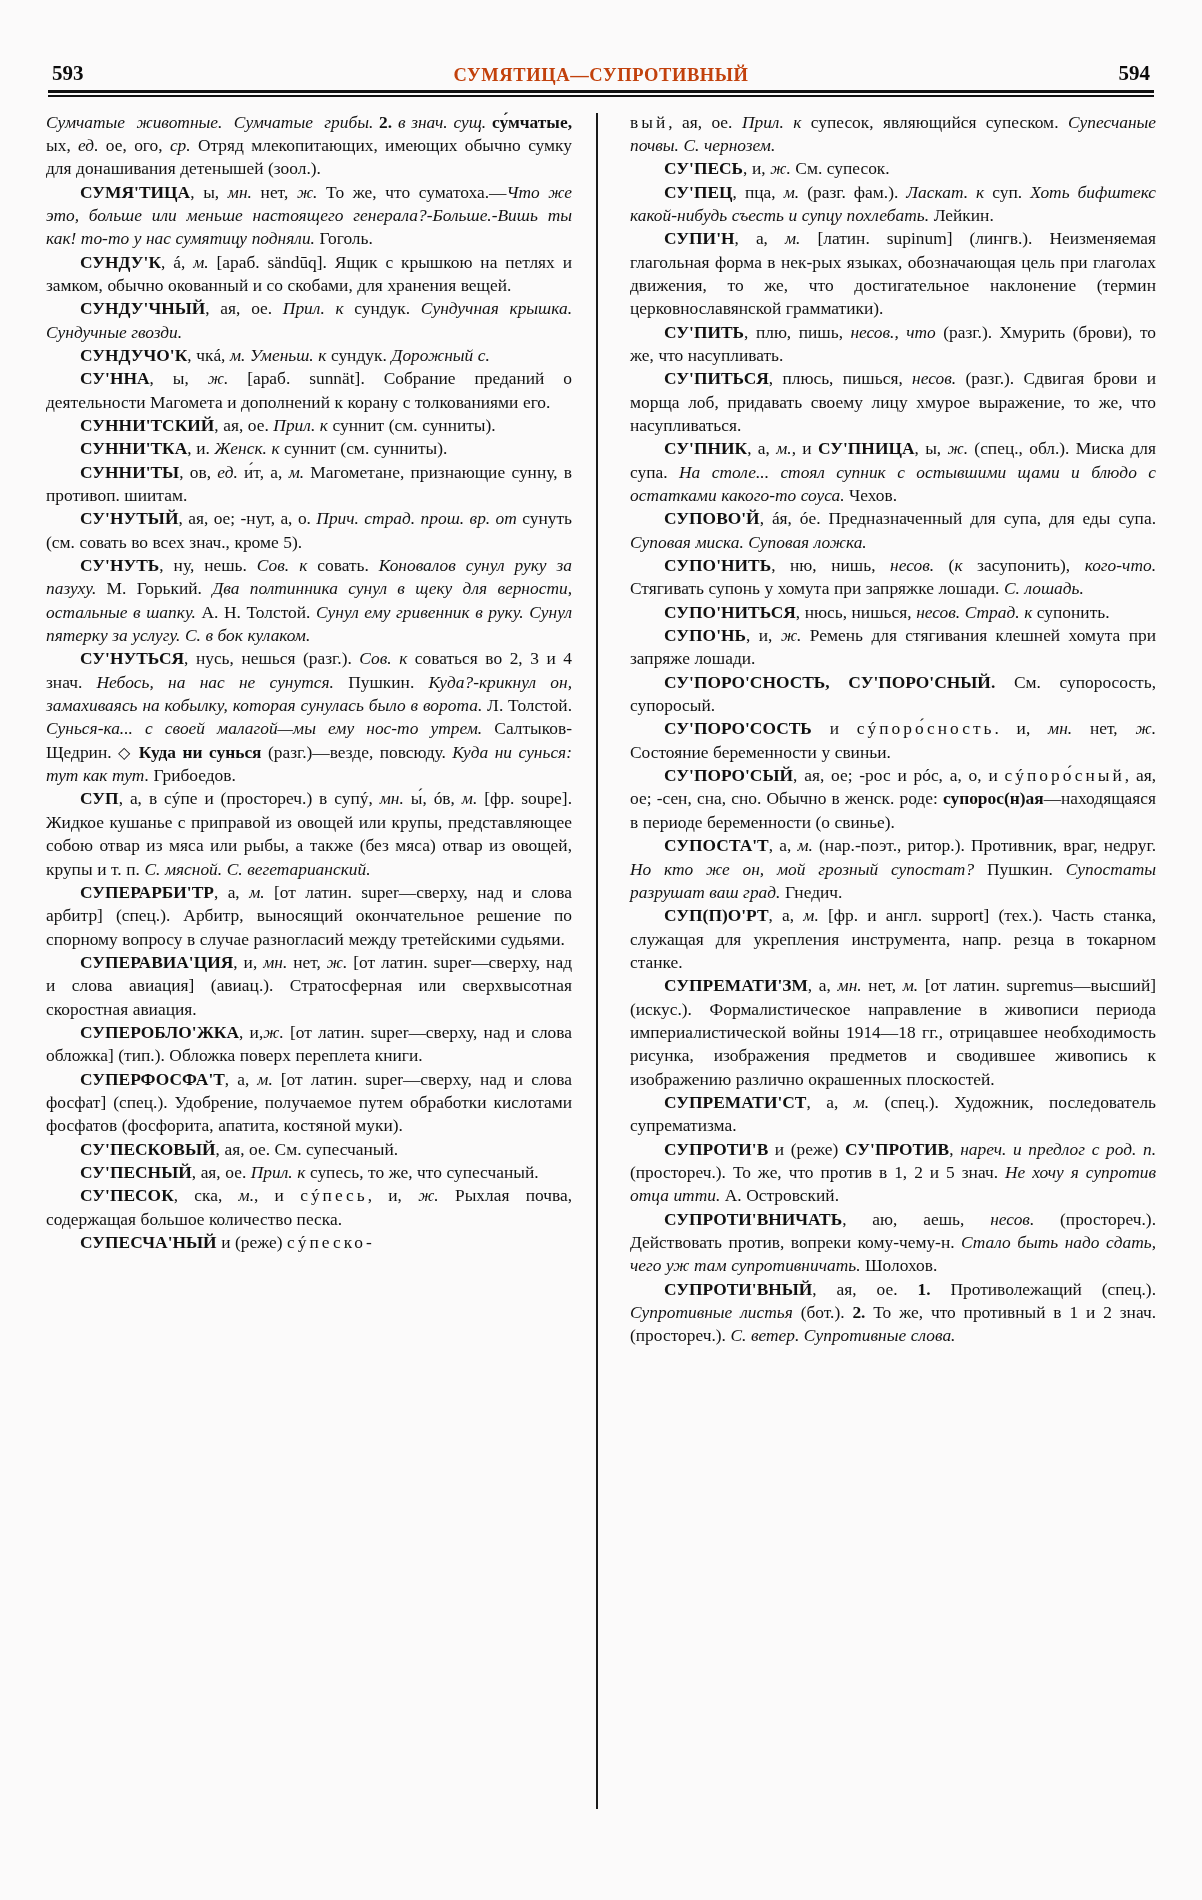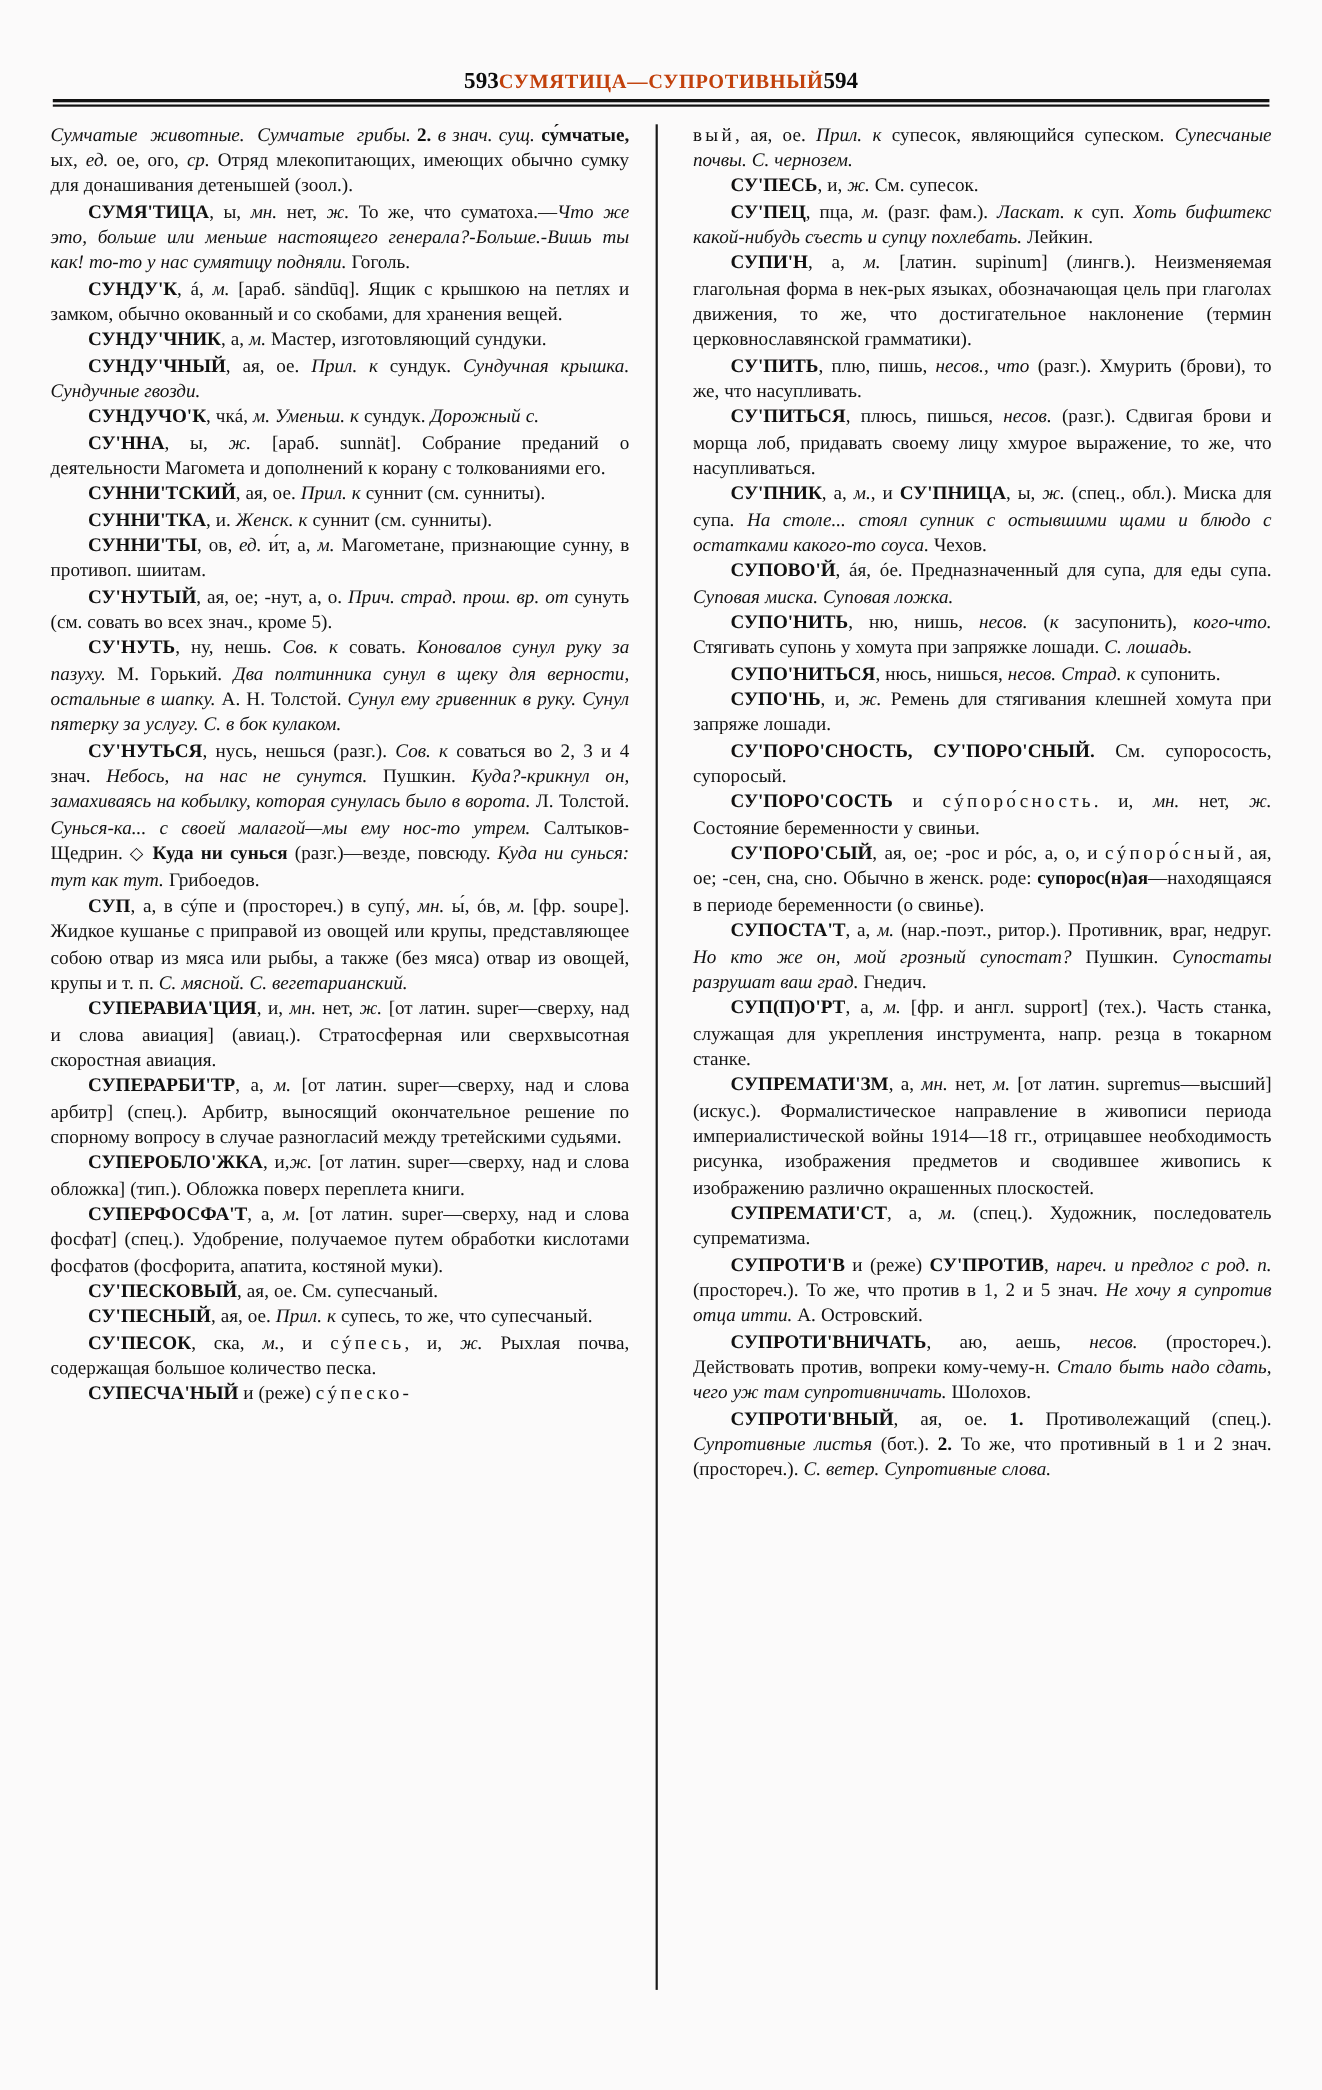--- a/index.html
+++ b/index.html
@@ -19,21 +19,21 @@
     height: 1900px;
     background: #fbfafa;
     box-sizing: border-box;
     padding: 52px 46px 20px 46px;
   }
 
   
   .running-head {
     display: flex;
     align-items: flex-end;
-    justify-content: center;
+    justify-content: space-between;
     height: 34px;
     padding: 0 6px;
   }
   .folio {
     font-family: "Liberation Serif", "DejaVu Serif", serif;
     font-weight: bold;
     font-size: 21px;
     letter-spacing: 0px;
     color: #0b0b0b;
   }
@@ -114,33 +114,32 @@
   <div class="rule-wrap">
     <div class="rule-thick"></div>
     <div class="rule-thin"></div>
   </div>
 
   <div class="columns">
     <div class="col col-left" id="col-left">
         <p class="entry cont"><i>Сумчатые&nbsp;&nbsp;животные.&nbsp;&nbsp;Сумчатые&nbsp;&nbsp;грибы.</i> <b>2.</b> <i>в знач. сущ.</i> <b>су́мчатые,</b> ых, <i>ед.</i> ое, ого, <i>ср.</i> Отряд млекопитающих, имеющих обычно сумку для донашивания детенышей (зоол.).</p>
         <p class="entry"><b>СУМЯ'ТИЦА</b>, ы, <i>мн.</i> нет, <i>ж.</i> То же, что суматоха.—<i>Что же это, больше или меньше настоящего генерала?-Больше.-Вишь ты как! то-то у нас сумятицу подняли.</i> Гоголь.</p>
         <p class="entry"><b>СУНДУ'К</b>, á, <i>м.</i> [араб. sändūq]. Ящик с крышкою на петлях и замком, обычно окованный и со скобами, для хранения вещей.</p>
-        <p class="entry"><b>СУНДУ'ЧНИК</b>, а, <i>м.</i> Мастер, изготовляющий сундуки.</p>
         <p class="entry"><b>СУНДУ'ЧНЫЙ</b>, ая, ое. <i>Прил. к</i> сундук. <i>Сундучная крышка. Сундучные гвозди.</i></p>
         <p class="entry"><b>СУНДУЧО'К</b>, чкá, <i>м. Уменьш. к</i> сундук. <i>Дорожный с.</i></p>
         <p class="entry"><b>СУ'ННА</b>, ы, <i>ж.</i> [араб. sunnät]. Собрание преданий о деятельности Магомета и дополнений к корану с толкованиями его.</p>
         <p class="entry"><b>СУННИ'ТСКИЙ</b>, ая, ое. <i>Прил. к</i> суннит (см. сунниты).</p>
         <p class="entry"><b>СУННИ'ТКА</b>, и. <i>Женск. к</i> суннит (см. сунниты).</p>
         <p class="entry"><b>СУННИ'ТЫ</b>, ов, <i>ед.</i> и́т, а, <i>м.</i> Магометане, признающие сунну, в противоп. шиитам.</p>
         <p class="entry"><b>СУ'НУТЫЙ</b>, ая, ое; -нут, а, о. <i>Прич. страд. прош. вр. от</i> сунуть (см. совать во всех знач., кроме 5).</p>
         <p class="entry"><b>СУ'НУТЬ</b>, ну, нешь. <i>Сов. к</i> совать. <i>Коновалов сунул руку за пазуху.</i> М. Горький. <i>Два полтинника сунул в щеку для верности, остальные в шапку.</i> А. Н. Толстой. <i>Сунул ему гривенник в руку. Сунул пятерку за услугу. С. в бок кулаком.</i></p>
         <p class="entry"><b>СУ'НУТЬСЯ</b>, нусь, нешься (разг.). <i>Сов. к</i> соваться во 2, 3 и 4 знач. <i>Небось, на нас не сунутся.</i> Пушкин. <i>Куда?-крикнул он, замахиваясь на кобылку, которая сунулась было в ворота.</i> Л. Толстой. <i>Сунься-ка... с своей малагой—мы ему нос-то утрем.</i> Салтыков-Щедрин. <span class="dia">◇</span> <b>Куда ни сунься</b> (разг.)—везде, повсюду. <i>Куда ни сунься: тут как тут.</i> Грибоедов.</p>
         <p class="entry"><b>СУП</b>, а, в сýпе и (простореч.) в супý, <i>мн.</i> ы́, óв, <i>м.</i> [фр. soupe]. Жидкое кушанье с приправой из овощей или крупы, представляющее собою отвар из мяса или рыбы, а также (без мяса) отвар из овощей, крупы и т. п. <i>С. мясной. С. вегетарианский.</i></p>
+        <p class="entry"><b>СУПЕРАРБИ'ТР</b>, а, <i>м.</i> [от латин. super—сверху, над и слова арбитр] (спец.). Арбитр, выносящий окончательное решение по спорному вопросу в случае разногласий между третейскими судьями.</p>
         <p class="entry"><b>СУПЕРАВИА'ЦИЯ</b>, и, <i>мн.</i> нет, <i>ж.</i> [от латин. super—сверху, над и слова авиация] (авиац.). Стратосферная или сверхвысотная скоростная авиация.</p>
-        <p class="entry"><b>СУПЕРАРБИ'ТР</b>, а, <i>м.</i> [от латин. super—сверху, над и слова арбитр] (спец.). Арбитр, выносящий окончательное решение по спорному вопросу в случае разногласий между третейскими судьями.</p>
         <p class="entry"><b>СУПЕРОБЛО'ЖКА</b>, и,<i>ж.</i> [от латин. super—сверху, над и слова обложка] (тип.). Обложка поверх переплета книги.</p>
         <p class="entry"><b>СУПЕРФОСФА'Т</b>, а, <i>м.</i> [от латин. super—сверху, над и слова фосфат] (спец.). Удобрение, получаемое путем обработки кислотами фосфатов (фосфорита, апатита, костяной муки).</p>
         <p class="entry"><b>СУ'ПЕСКОВЫЙ</b>, ая, ое. См. супесчаный.</p>
         <p class="entry"><b>СУ'ПЕСНЫЙ</b>, ая, ое. <i>Прил. к</i> супесь, то же, что супесчаный.</p>
         <p class="entry"><b>СУ'ПЕСОК</b>, ска, <i>м.</i>, и <span class="sp">сýпесь</span>, и, <i>ж.</i> Рыхлая почва, содержащая большое количество песка.</p>
         <p class="entry"><b>СУПЕСЧА'НЫЙ</b> и (реже) <span class="sp">сýпеско-</span></p>
       </div>
     <div class="col-divider"></div>
     <div class="col col-right" id="col-right">
         <p class="entry cont"><span class="sp">вый</span>, ая, ое. <i>Прил. к</i> супесок, являющийся супеском. <i>Супесчаные почвы. С. чернозем.</i></p>

